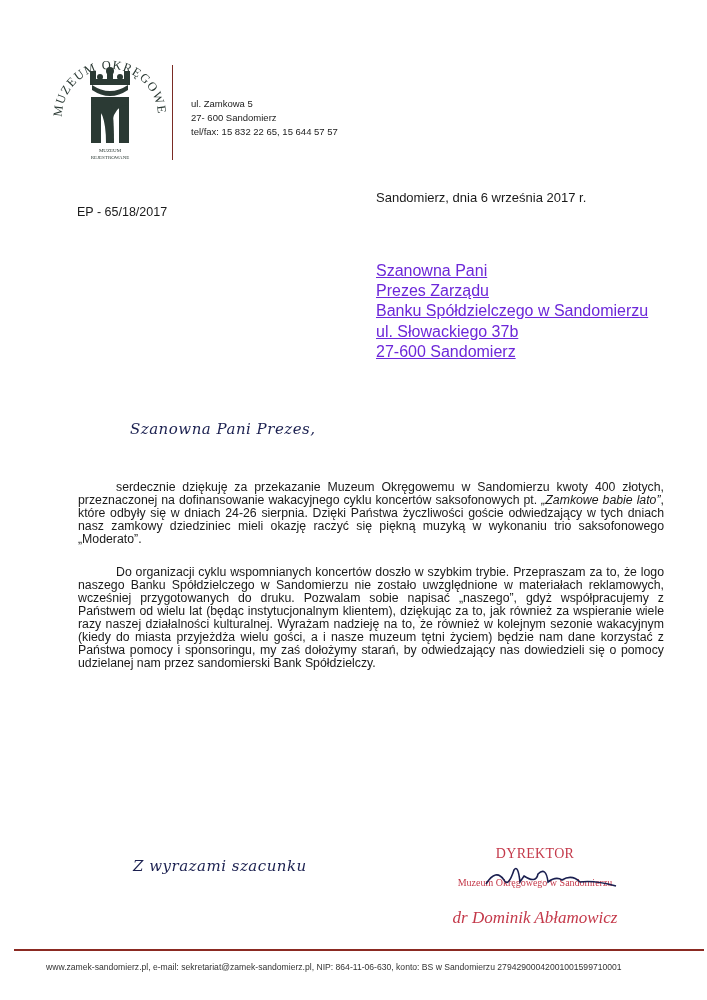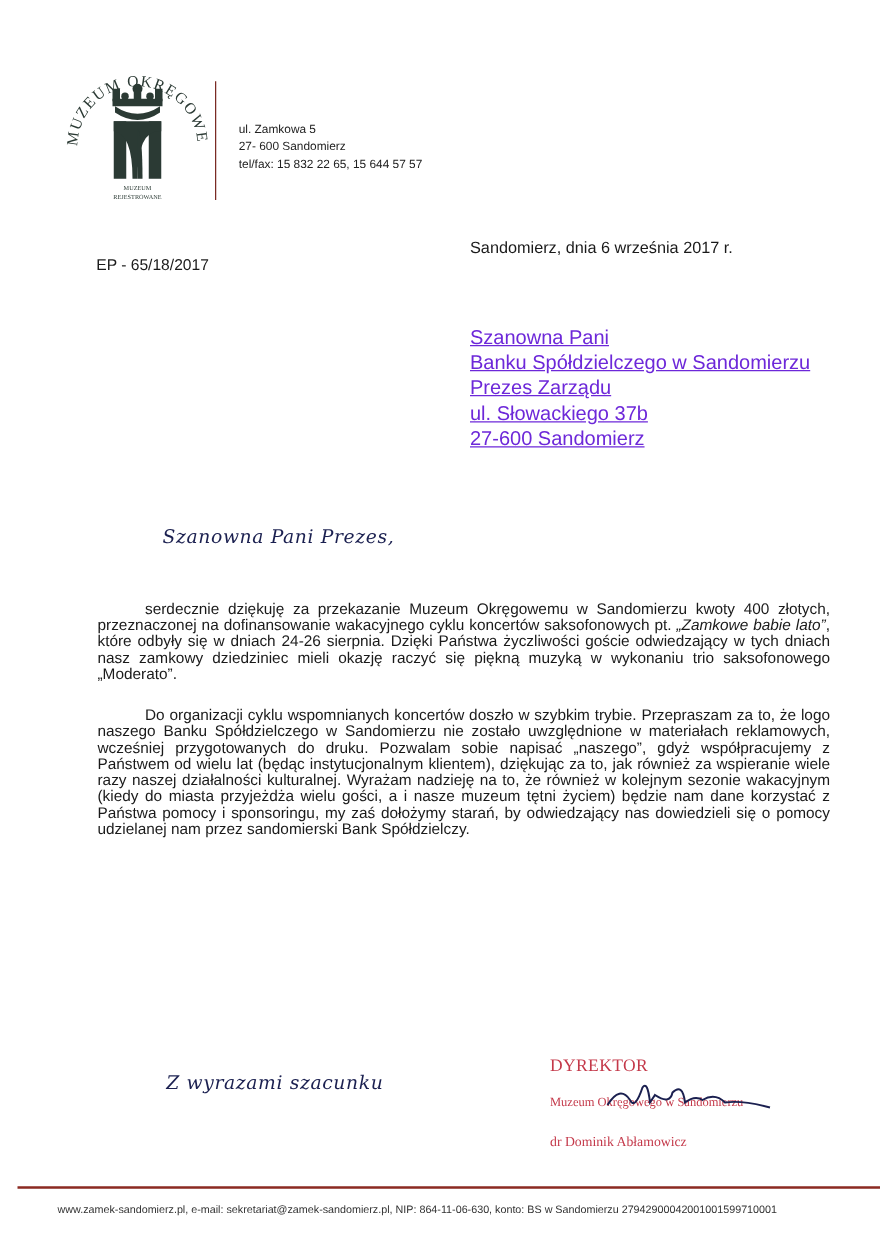--- a/index.html
+++ b/index.html
@@ -31,24 +31,24 @@
 
     .body-text {
       left: 78px; top: 481px; width: 586px;
       font-size: 12.3px; line-height: 13px; color: #1a1a1a; text-align: justify;
     }
     .body-text p { margin: 0; text-indent: 38px; }
     .body-text p + p { margin-top: 20px; }
     .body-text .italic { font-style: italic; }
 
     
-    .stamp { left: 440px; top: 846px; width: 190px; text-align: left; font-family: "Liberation Serif", "DejaVu Serif", serif; color: #c4394a; }
+    .stamp { left: 440px; top: 846px; width: 190px; text-align: center; font-family: "Liberation Serif", "DejaVu Serif", serif; color: #c4394a; }
     .stamp .title { font-size: 14px; letter-spacing: 0.3px; }
     .stamp .org { font-size: 10px; margin-top: 15px; }
-    .stamp .name { font-size: 11px; margin-top: 20px; }
+    .stamp .name { font-size: 17px; font-style: italic; margin-top: 20px; }
     .signature { left: 476px; top: 862px; width: 150px; height: 30px; }
 
     .divider-h { left: 14px; top: 949px; width: 690px; height: 2px; background: #8b2a22; }
     .footer { left: 46px; top: 962px; font-size: 8.6px; color: #333; white-space: nowrap; }
   </style>
 </head>
 <body>
 
 <div class="abs logo">
   <svg width="124" height="116" viewBox="0 0 124 116">
@@ -85,22 +85,22 @@
   <div>ul. Zamkowa 5</div>
   <div>27- 600 Sandomierz</div>
   <div>tel/fax: 15 832 22 65, 15 644 57 57</div>
 </div>
 
 <div class="abs date">Sandomierz, dnia 6 września 2017 r.</div>
 <div class="abs ref">EP - 65/18/2017</div>
 
 <div class="abs addressee">
   <div>Szanowna Pani</div>
+  <div>Prezes Zarządu</div>
   <div>Banku Spółdzielczego w Sandomierzu</div>
-  <div>Prezes Zarządu</div>
   <div>ul. Słowackiego 37b</div>
   <div>27-600 Sandomierz</div>
 </div>
 
 <div class="abs hand salutation">Szanowna Pani Prezes,</div>
 
 <div class="abs body-text">
   <p><span>serdecznie dziękuję za przekazanie Muzeum Okręgowemu w Sandomierzu kwoty 400 złotych, przeznaczonej na dofinansowanie wakacyjnego cyklu koncertów saksofonowych pt. </span><span class="italic">„Zamkowe babie lato”</span><span>, które odbyły się w dniach 24-26 sierpnia. Dzięki Państwa życzliwości goście odwiedzający w tych dniach nasz zamkowy dziedziniec mieli okazję raczyć się piękną muzyką w wykonaniu trio saksofonowego „Moderato”.</span></p>
   <p>Do organizacji cyklu wspomnianych koncertów doszło w szybkim trybie. Przepraszam za to, że logo naszego Banku Spółdzielczego w Sandomierzu nie zostało uwzględnione w materiałach reklamowych, wcześniej przygotowanych do druku. Pozwalam sobie napisać „naszego”, gdyż współpracujemy z Państwem od wielu lat (będąc instytucjonalnym klientem), dziękując za to, jak również za wspieranie wiele razy naszej działalności kulturalnej. Wyrażam nadzieję na to, że również w kolejnym sezonie wakacyjnym (kiedy do miasta przyjeżdża wielu gości, a i nasze muzeum tętni życiem) będzie nam dane korzystać z Państwa pomocy i sponsoringu, my zaś dołożymy starań, by odwiedzający nas dowiedzieli się o pomocy udzielanej nam przez sandomierski Bank Spółdzielczy.</p>
 </div>

